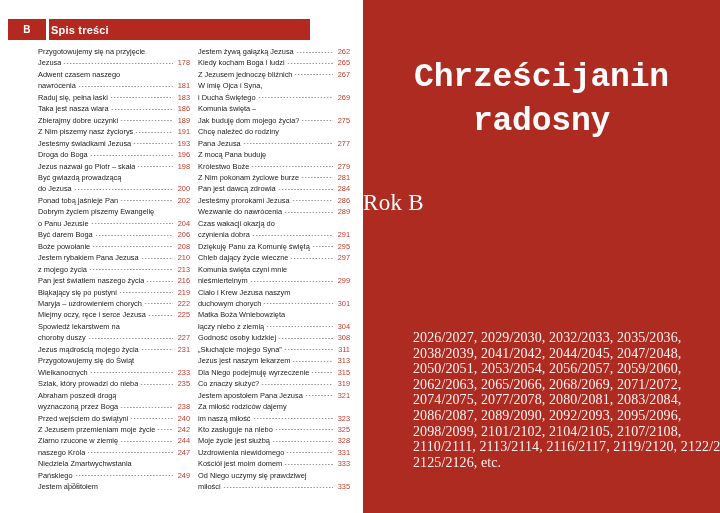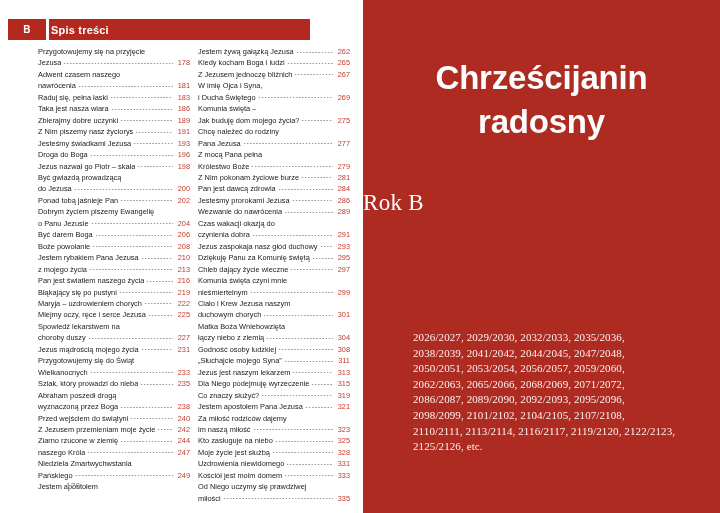--- a/index.html
+++ b/index.html
@@ -101,21 +101,21 @@
     position:relative;
     width:357px; height:513px;
     background:#ad2b20;
     color:#ffffff;
     overflow:hidden;
   }
   .title-block {
     position:absolute;
     left:0; right:0; top:56px;
     text-align:center;
-    font-family:Liberation Sans, sans-serif;
+    font-family:Liberation Mono, monospace;
   }
   .title-line {
     font-size:33px;
     line-height:44px;
     font-weight:bold;
     letter-spacing:-0.2px;
     color:#fdfdfd;
   }
   .subtitle {
     position:absolute;
@@ -123,21 +123,21 @@
     text-align:left;
     font-family:"Liberation Serif", serif;
     font-size:23px;
     color:#fdfdfd;
     letter-spacing:0.3px;
   }
   .years {
     position:absolute;
     left:50px; right:28px; top:330px;
     font-family:"Liberation Serif", serif;
-    font-size:11px;
+    font-size:14px;
     line-height:15.6px;
     color:#fbf3f2;
     letter-spacing:0.1px;
     text-align:left;
   }
   .years div { white-space:nowrap; }
 </style>
 </head>
 <body>
 
@@ -389,21 +389,21 @@
             <span class="etext">Chcę należeć do rodziny</span>
             <span class="leader"></span>
             <span class="pnum"></span>
           </div>
           <div class="entry">
             <span class="etext">Pana Jezusa</span>
             <span class="leader"></span>
             <span class="pnum">277</span>
           </div>
           <div class="entry nonum nodots">
-            <span class="etext">Z mocą Pana pełna</span>
+            <span class="etext">Z mocą Pana buduję</span>
             <span class="leader"></span>
             <span class="pnum"></span>
           </div>
           <div class="entry">
             <span class="etext">Królestwo Boże</span>
             <span class="leader"></span>
             <span class="pnum">279</span>
           </div>
           <div class="entry">
             <span class="etext">Z Nim pokonam życiowe burze</span>
@@ -427,25 +427,20 @@
           </div>
           <div class="entry nonum nodots">
             <span class="etext">Czas wakacji okazją do</span>
             <span class="leader"></span>
             <span class="pnum"></span>
           </div>
           <div class="entry">
             <span class="etext">czynienia dobra</span>
             <span class="leader"></span>
             <span class="pnum">291</span>
-          </div>
-          <div class="entry">
-            <span class="etext">Jezus zaspokaja nasz głód duchowy</span>
-            <span class="leader"></span>
-            <span class="pnum">293</span>
           </div>
           <div class="entry">
             <span class="etext">Dziękuję Panu za Komunię świętą</span>
             <span class="leader"></span>
             <span class="pnum">295</span>
           </div>
           <div class="entry">
             <span class="etext">Chleb dający życie wieczne</span>
             <span class="leader"></span>
             <span class="pnum">297</span>
@@ -560,20 +555,21 @@
     <div class="title-block" id="title-block">
         <div class="title-line">Chrześcijanin</div>
         <div class="title-line">radosny</div>
       </div>
     <div class="subtitle">Rok B</div>
     <div class="years" id="years-block">
         <div>2026/2027, 2029/2030, 2032/2033, 2035/2036,</div>
         <div>2038/2039, 2041/2042, 2044/2045, 2047/2048,</div>
         <div>2050/2051, 2053/2054, 2056/2057, 2059/2060,</div>
         <div>2062/2063, 2065/2066, 2068/2069, 2071/2072,</div>
+        <div>2074/2075, 2077/2078, 2080/2081, 2083/2084,</div>
         <div>2086/2087, 2089/2090, 2092/2093, 2095/2096,</div>
         <div>2098/2099,  2101/2102,  2104/2105,  2107/2108,</div>
         <div>2110/2111, 2113/2114, 2116/2117, 2119/2120, 2122/2123,</div>
         <div>2125/2126, etc.</div>
       </div>
   </div>
 
 </div>
 
 </body></html>

